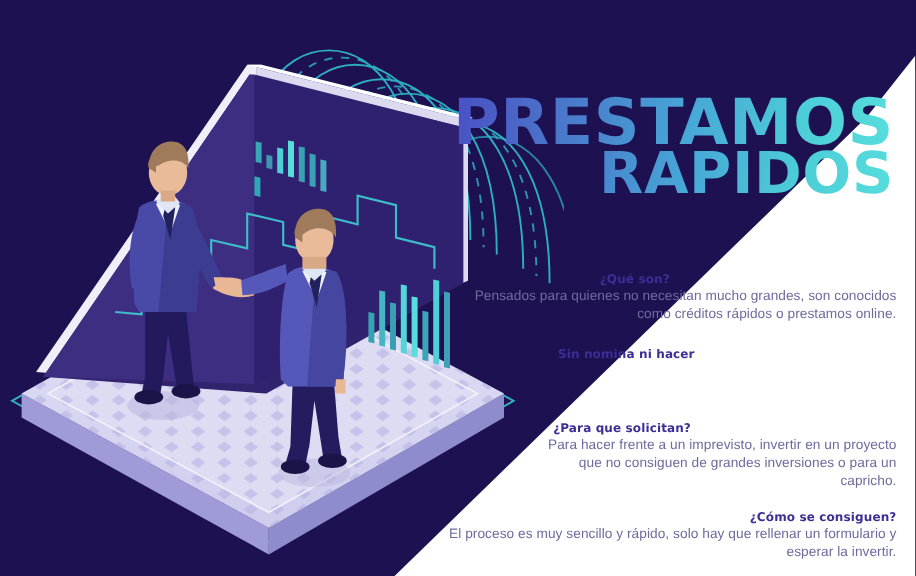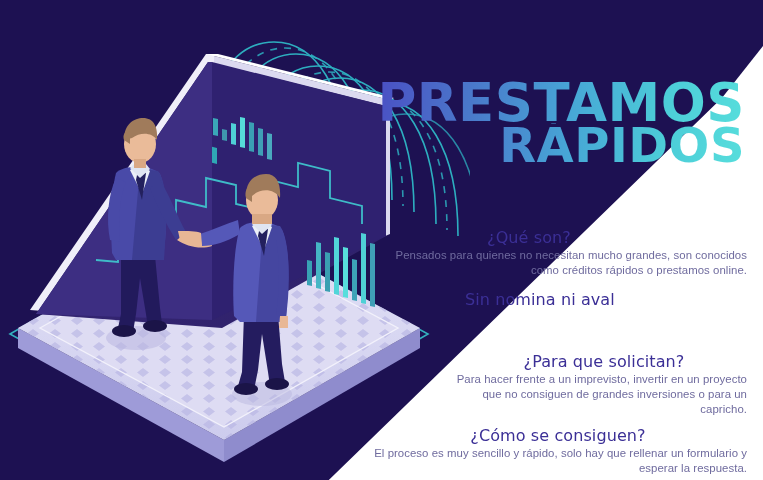--- a/index.html
+++ b/index.html
@@ -50,40 +50,40 @@
     position:absolute;
     right:16px;
     z-index:6;
     width:360px;
     text-align:right;
   }
   .blk{margin-bottom:11px;}
   .blk h3{
     margin:0 0 1px 0;
     font-family:"DejaVu Sans", sans-serif;
-    font-weight:400;
-    font-size:16px;
+    font-weight:700;
+    font-size:10px;
     color:#3b2f96;
     letter-spacing:0.1px;
   }
   .blk p{
     margin:0;
     font-size:11.4px;
     line-height:1.32;
     color:#6f6b9e;
     letter-spacing:0.05px;
   }
   .b1{position:absolute;top:200px;right:16px;width:352px;}
   .b1 h3{text-align:center;padding-right:84px;}
   .b2{position:absolute;top:262px;right:16px;width:300px;}
   .b2 h3{text-align:left;padding-left:18px;}
   .b3{position:absolute;top:324px;right:16px;width:310px;}
-  .b3 h3{text-align:center;padding-left:24px;}
+  .b3 h3{text-align:left;padding-left:24px;}
   .b4{position:absolute;top:398px;right:16px;width:400px;}
-  .b4 h3{text-align:center;padding-left:22px;}
+  .b4 h3{text-align:right;padding-left:22px;}
   .b4 p{text-align:right;}
 </style>
 </head>
 <body>
 
 <div id="stage">
 
   <svg class="white-panel" width="763" height="480" viewBox="0 0 763 480">
     <polygon points="763,0 763,480 430,480 300,480 763,30" fill="#ffffff"></polygon>
     <polygon points="763,18 763,480 398,480" fill="#ffffff"></polygon>
@@ -246,26 +246,26 @@
     <span class="title-line l1">PRÉSTAMOS</span>
     <span class="title-line l2">RÁPIDOS</span>
   </div>
 
   <div class="content blk b1">
     <h3>¿Qué son?</h3>
     <p>Pensados para quienes no necesitan mucho grandes, son conocidos como créditos rápidos o prestamos online.</p>
   </div>
 
   <div class="content blk b2">
-    <h3>Sin nomina ni aval</h3>
+    <h3>Sin nomina ni hacer</h3>
   </div>
 
   <div class="content blk b3">
     <h3>¿Para que solicitan?</h3>
     <p>Para hacer frente a un imprevisto, invertir en un proyecto que no consiguen de grandes inversiones o para un capricho.</p>
   </div>
 
   <div class="content blk b4">
     <h3>¿Cómo se consiguen?</h3>
-    <p>El proceso es muy sencillo y rápido, solo hay que rellenar un formulario y esperar la respuesta.</p>
+    <p>El proceso es muy sencillo y rápido, solo hay que rellenar un formulario y esperar la invertir.</p>
   </div>
 
 </div>
 
 </body></html>

